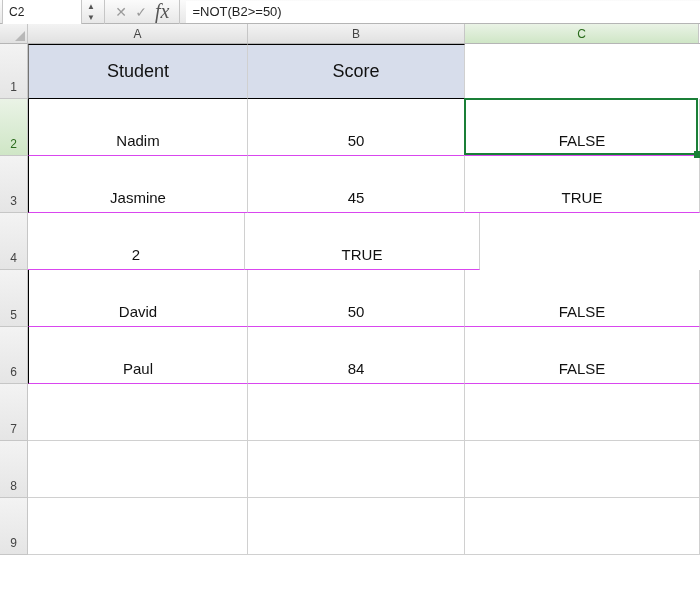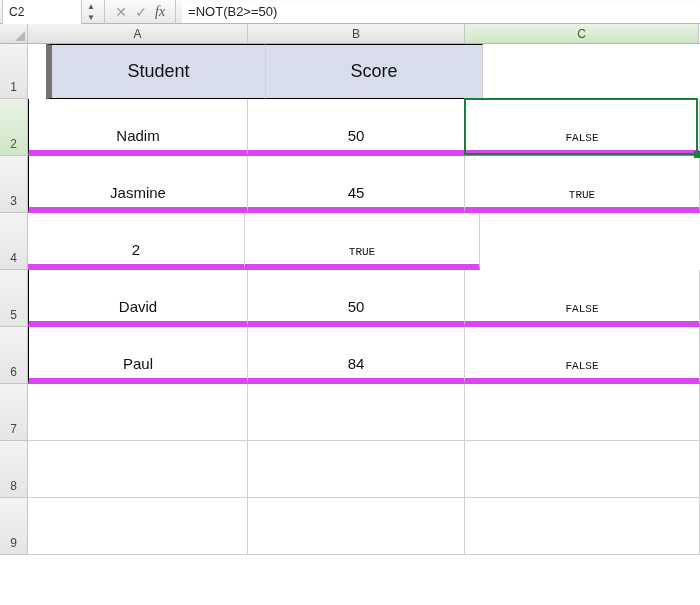--- a/index.html
+++ b/index.html
@@ -3,39 +3,39 @@
 <meta charset="utf-8">
 <style>
   * { box-sizing: border-box; margin: 0; padding: 0; }
   html, body { width: 700px; height: 605px; font-family: -apple-system, Helvetica, Arial, sans-serif; background: #fff; overflow: hidden; }
   .formula-bar { display: flex; align-items: center; height: 24px; background: linear-gradient(#fbfbfb,#e8e8e8); border-bottom: 1px solid #b5b5b5; font-size: 12px; }
   .cell-ref-box { width: 80px; height: 22px; margin: 1px 0 1px 2px; background: #fff; border: 1px solid #c6c6c6; display: flex; align-items: center; padding: 12px 6px; color: #222; }
   .stepper { display: flex; flex-direction: column; width: 14px; margin-left: 2px; }
   .stepper .up, .stepper .down { height: 11px; width: 14px; display:flex; align-items:center; justify-content:center; font-size:8px; color:#555; cursor:pointer; }
   .divider { width:1px; height: 24px; background:#c6c6c6; margin: 0 6px; }
   .fx-btn { width: 20px; height: 20px; display:flex; align-items:center; justify-content:center; color:#9a9a9a; cursor:pointer; font-size:14px;}
-  .fx-label { font-style: italic; font-family: 'Times New Roman', serif; font-size: 14px; color:#555; padding: 0 4px; }
+  .fx-label { font-style: italic; font-family: 'Times New Roman', serif; font-size: 20px; color:#555; padding: 0 4px; }
   .formula-input { flex: 1; height: 22px; background:#fff; display:flex; align-items:center; padding:0 6px; color:#222; font-size:13px; }
   .grid-wrap { position: relative; width: 700px; height: 581px; }
   .corner { position:absolute; left:0; top:0; width:28px; height:20px; background: linear-gradient(#f3f3f3,#e1e1e1); border-right:1px solid #c6c6c6; border-bottom:1px solid #b5b5b5; }
   .corner svg { position:absolute; right:2px; bottom:2px; }
   .col-headers { position:absolute; left:28px; top:0; right:0; height:20px; display:flex; border-bottom:1px solid #b5b5b5;}
   .col-header { background: linear-gradient(#f3f3f3,#e1e1e1); border-right:1px solid #c6c6c6; display:flex; align-items:center; justify-content:center; font-size:12px; color:#444; }
   .col-header.sel { background: linear-gradient(#eaf3e6,#cfe6c6); color:#2a6b1c; }
   .row-headers { position:absolute; left:0; top:20px; width:28px; bottom:0; }
   .row-header { background: linear-gradient(#f3f3f3,#e5e5e5); border-bottom:1px solid #c6c6c6; border-right:1px solid #c6c6c6; display:flex; align-items:flex-end; justify-content:center; font-size:12px; color:#444; padding-bottom:4px;}
   .row-header.sel { background: linear-gradient(#eaf3e6,#cfe6c6); color:#2a6b1c; }
   .cells { position:absolute; left:28px; top:20px; right:0; bottom:0; }
   .row { display:flex; }
   .cell { border-right:1px solid #d0d0d0; border-bottom:1px solid #d0d0d0; display:flex; align-items:flex-end; justify-content:center; padding-bottom:6px; font-size:15px; color:#111; background:#fff; position:relative;}
   .cell.header-cell { background:#d7ddeb; font-size:18px; align-items:center; padding-bottom:0; border-top:1px solid #000; border-bottom:1px solid #000;}
-  .cell.data-bordered { border-bottom:6px solid #d946ef; }
-  .cell.col-a.header-cell { border-left:6px solid #737373;margin-left:18px;}
+  .cell.data-bordered { border-bottom:1px solid #d946ef; }
+  .cell.col-a.header-cell { border-left:1px solid #737373;}
   .cell.col-a.data-bordered { border-left:1px solid #000;}
-  .cell.result { font-size:11px;font-family:Liberation Mono, monospace; }
+  .cell.result { font-size:15px; }
   .selection-rect { position:absolute; border:2px solid #1a7f37; pointer-events:none; z-index:5;}
   .selection-handle { position:absolute; width:7px; height:7px; background:#1a7f37; z-index:6; pointer-events:auto; cursor:crosshair;}
   .colA { width:220px;} .colB {width:217px;} .colC{width:235px;}
   .col-header.colA{width:220px;} .col-header.colB{width:217px;} .col-header.colC{width:234px;}
 </style>
 </head>
 <body>
 
 <div class="formula-bar">
   <div class="cell-ref-box">C2</div>

